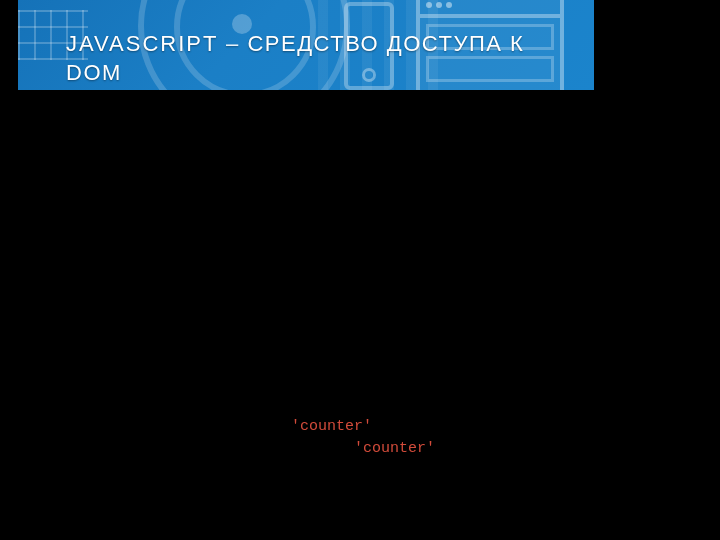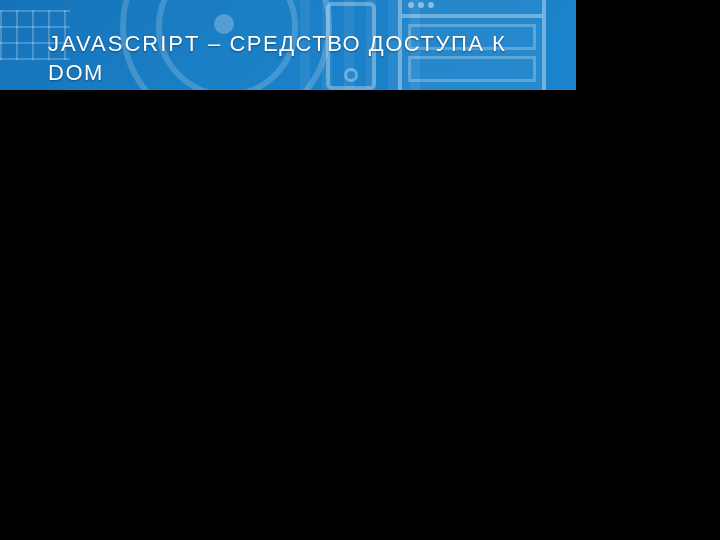--- a/index.html
+++ b/index.html
@@ -13,21 +13,21 @@
   }
   .slide {
     width: 720px;
     height: 540px;
     position: relative;
     background: #000;
   }
   .banner {
     position: absolute;
     top: 0;
-    left: 0;
+    left: 18px;
     width: 576px;
     height: 90px;
     background: linear-gradient(135deg, #1572b8 0%, #1b7fc6 40%, #1b84cc 100%);
     overflow: hidden;
   }
   
   .gear {
     position: absolute;
     top: -80px;
     left: 120px;
@@ -192,14 +192,16 @@
     <div class="title">
       <span class="mono">JAVASCRIPT</span>
       <span class="dash">–</span>
       <span>СРЕДСТВО ДОСТУПА К</span><br>
       <span>DOM</span>
     </div>
   </div>
 
   <div class="codeblock"></div>
 
+  <div class="code-lower">                           <span class="s">'counter'</span>
+                                  <span class="s">'counter'</span></div>
 
 </div>
 
 </body></html>

